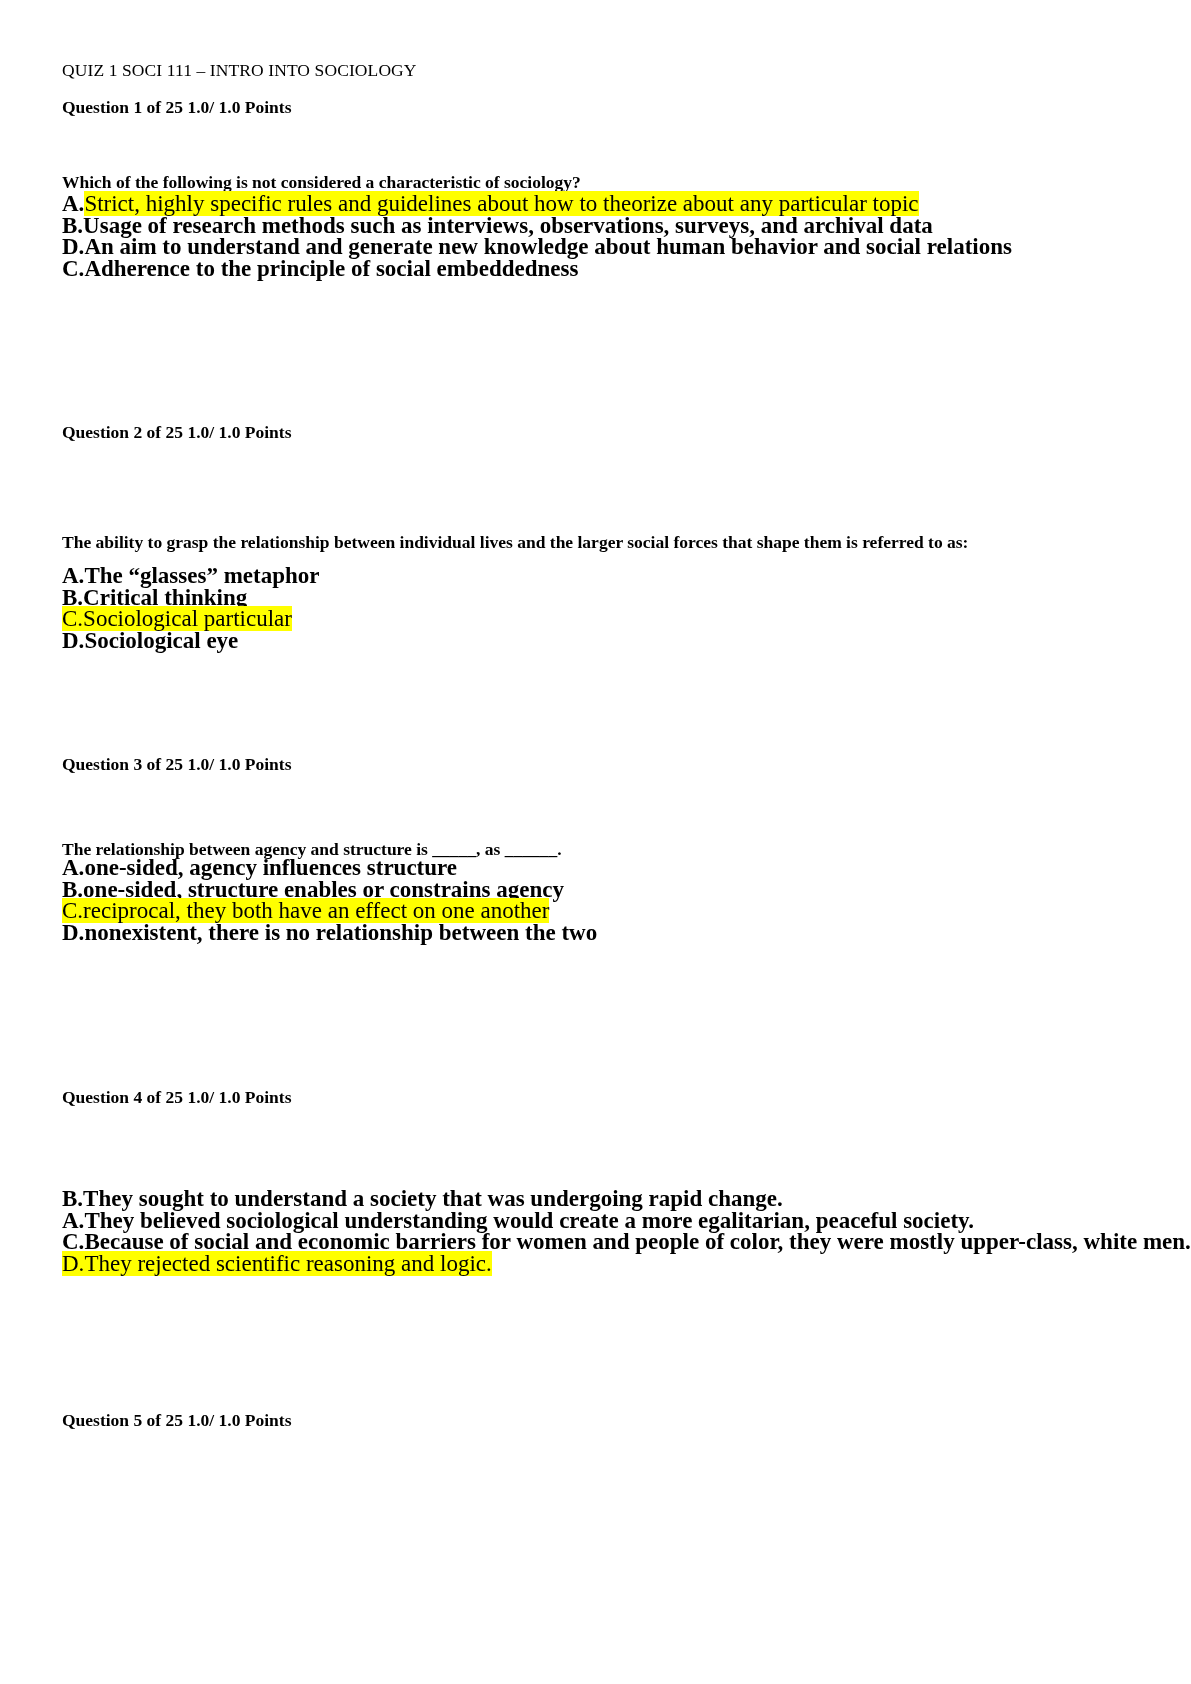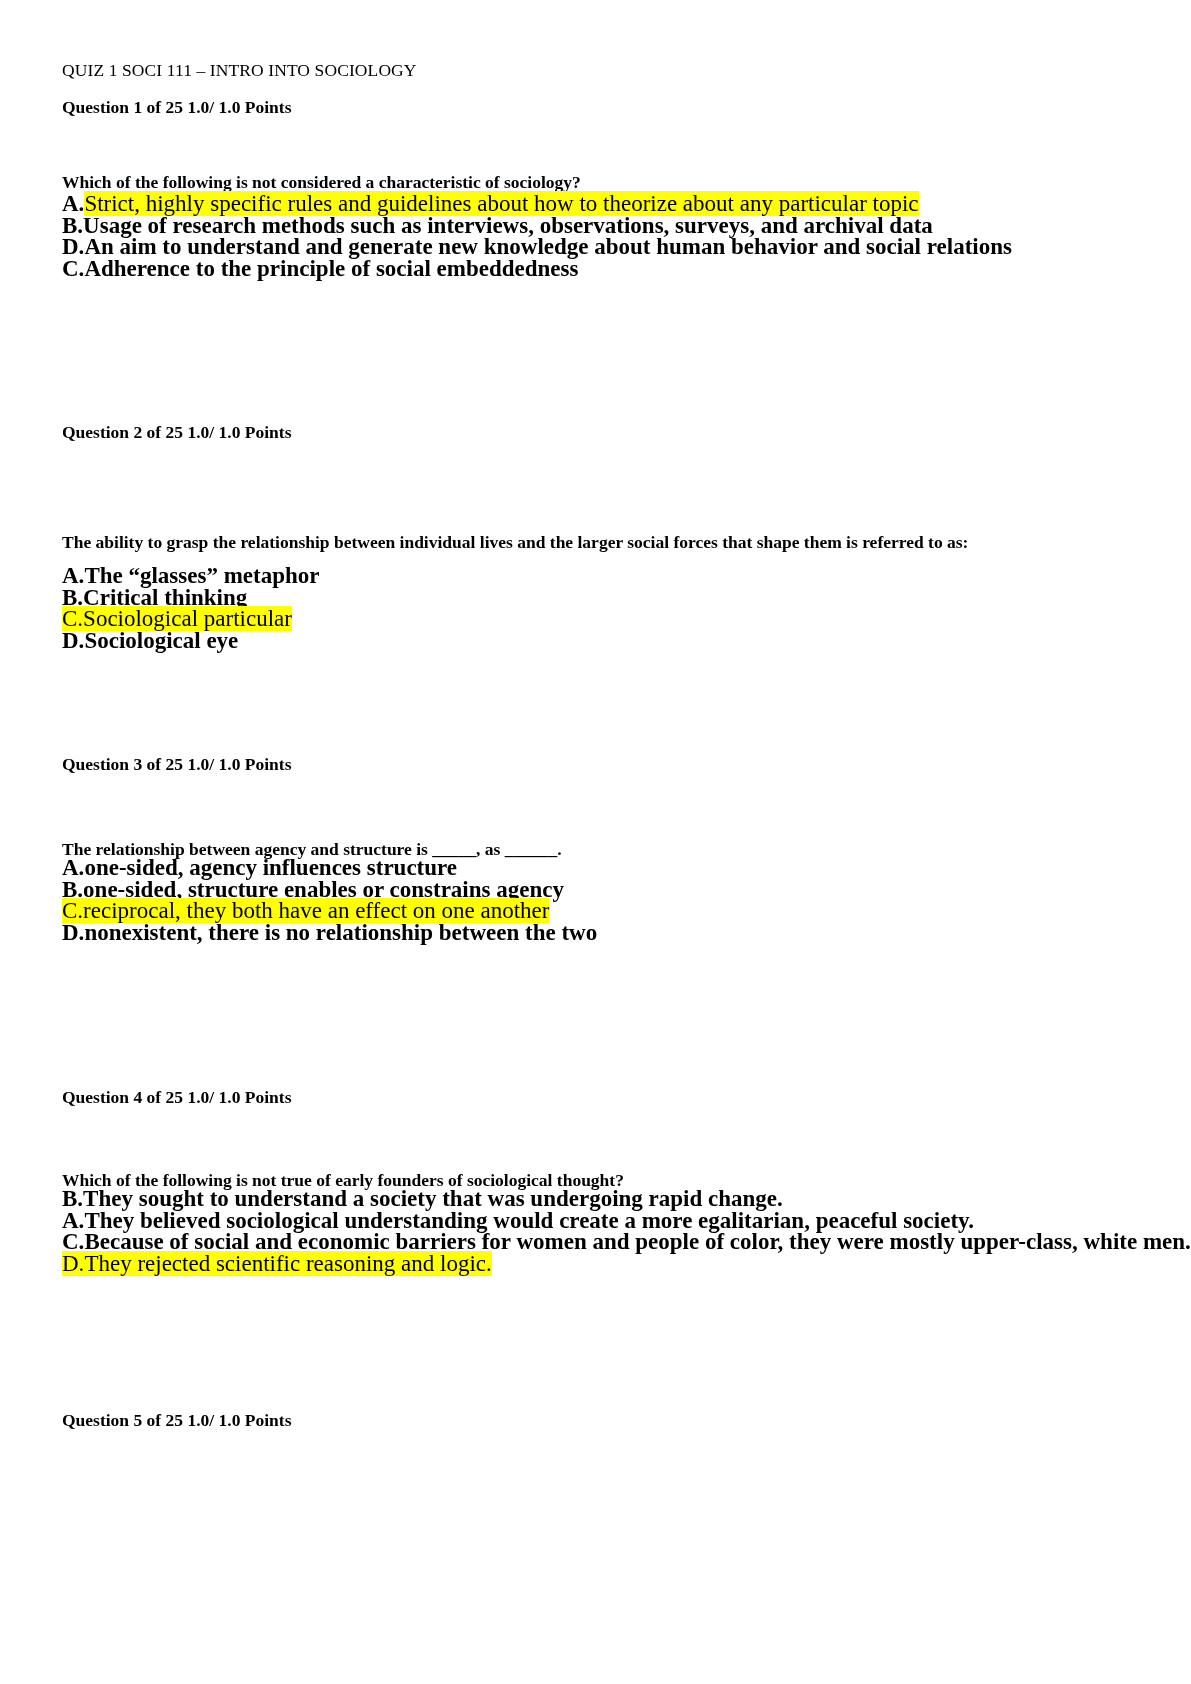--- a/index.html
+++ b/index.html
@@ -128,21 +128,20 @@
     <div class="opt">
       <span class="hl">C.</span><span class="hl">reciprocal, they both have an effect on one another</span>
     </div>
     <div class="opt">
       <span>D.</span><span>nonexistent, there is no relationship between the two</span>
     </div>
   </div>
 
   <div class="q-header block" id="q4-header">Question 4 of 25 1.0/ 1.0 Points</div>
 
-  <div class="q-stem block" id="q4-stem">Which of the following is not true of early founders of sociological thought?</div>
 
   <div class="block" id="q4-options">
     <div class="opt">
       <span>B.</span><span>They sought to understand a society that was undergoing rapid change.</span>
     </div>
     <div class="opt">
       <span>A.</span><span>They believed sociological understanding would create a more egalitarian, peaceful society.</span>
     </div>
     <div class="opt">
       <span>C.</span><span>Because of social and economic barriers for women and people of color, they were mostly upper-class, white men.</span>

